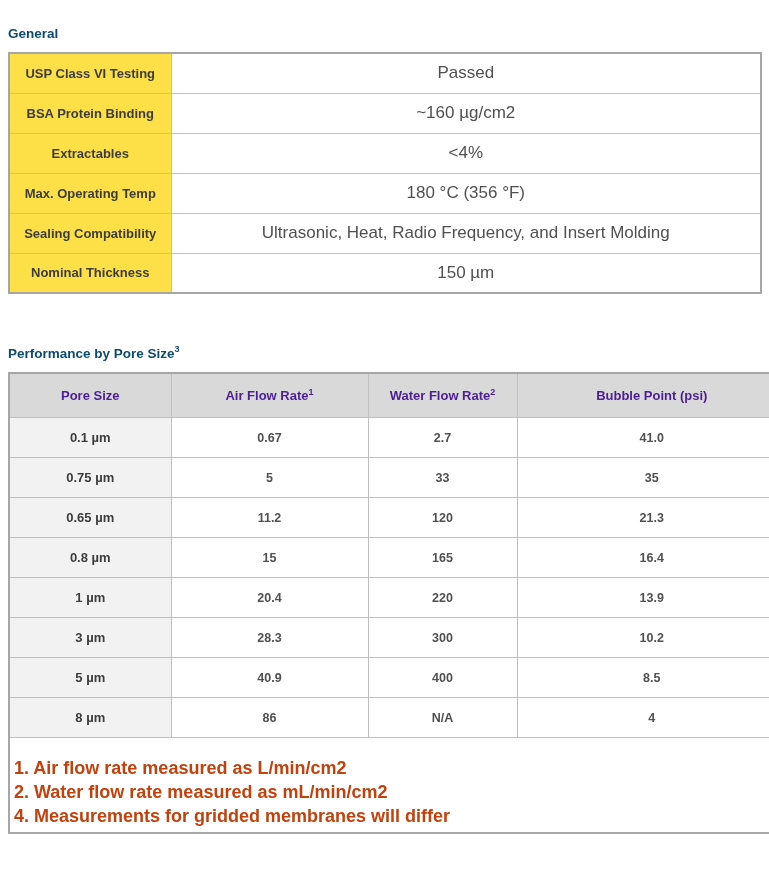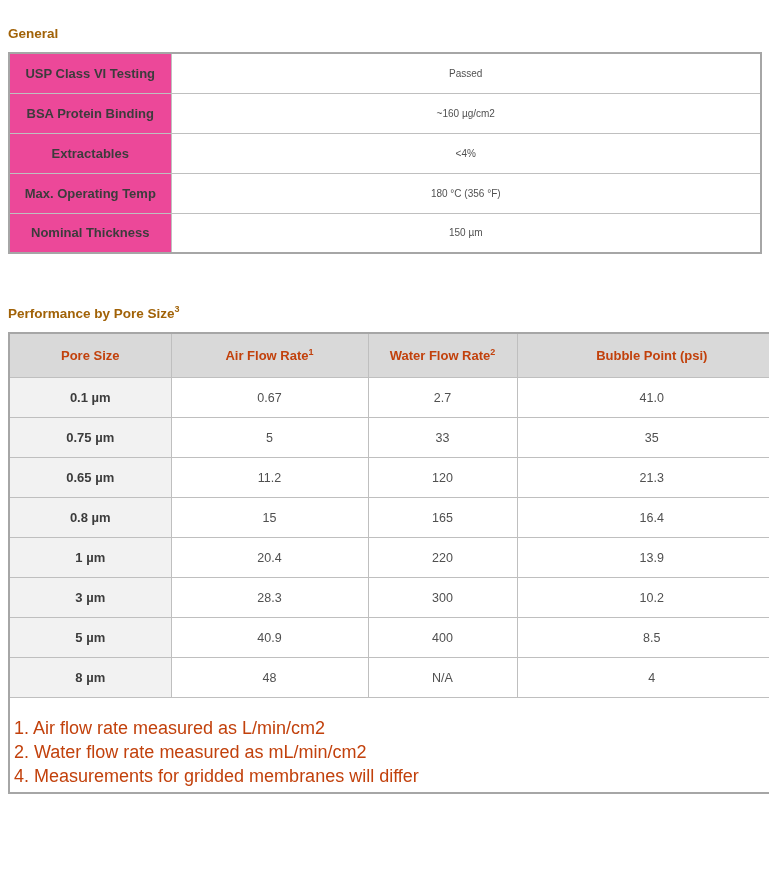--- a/index.html
+++ b/index.html
@@ -8,21 +8,21 @@
     width: 769px;
     height: 886px;
     font-family: "Liberation Sans", "DejaVu Sans", sans-serif;
     color: #3c3c3c;
   }
   .page { padding: 26px 7px 0 8px; }
 
   .section-title {
     font-size: 13.5px;
     font-weight: 700;
-    color: #a16207;
+    color: #0c4a6e;
     margin-bottom: 11px;
   }
   .section-title sup { font-size: 9px; font-weight: 700; }
 
   table {
     border-collapse: collapse;
     table-layout: fixed;
     width: 754px;
     border: 2px solid #a6a6a6;
   }
@@ -30,56 +30,56 @@
     border: 1px solid #bfbfbf;
     text-align: center;
     vertical-align: middle;
   }
 
   
   .general-table { margin-bottom: 50px; }
   .general-table tr { height: 40px; }
   .general-table th {
     width: 162px;
-    background: #ec4899;
+    background: #fde047;
     font-size: 13px;
     font-weight: 700;
     color: #3c3c3c;
   }
   .general-table td {
     background: #ffffff;
-    font-size: 10px;
+    font-size: 17px;
     font-weight: 400;
     color: #505050;
   }
 
   
   .perf-table thead tr { height: 45px; }
   .perf-table thead th {
     background: #d9d9d9;
     font-size: 13px;
     font-weight: 700;
-    color: #c2410c;
+    color: #4c1d95;
   }
   .perf-table thead th sup { font-size: 9px; }
   .perf-table .col-pore   { width: 162px; }
   .col-air    { width: 197px; }
   .col-water  { width: 149px; }
   .col-bubble { width: 270px; }
   .perf-table tbody tr { height: 40px; }
   .perf-table tbody th {
     background: #f2f2f2;
     font-size: 13px;
     font-weight: 700;
     color: #3c3c3c;
   }
   .perf-table tbody td {
     background: #ffffff;
     font-size: 12.5px;
-    font-weight: 400;
+    font-weight: 700;
     color: #505050;
   }
   .perf-table td.footnote-cell {
     height: 95px;
     text-align: left;
     vertical-align: top;
     padding: 18px 8px 0 4px;
   }
   .footnote-line {
     font-size: 18px;
@@ -105,20 +105,24 @@
         <th>BSA Protein Binding</th>
         <td>~160 µg/cm2</td>
       </tr>
       <tr>
         <th>Extractables</th>
         <td>&lt;4%</td>
       </tr>
       <tr>
         <th>Max. Operating Temp</th>
         <td>180 °C (356 °F)</td>
+      </tr>
+      <tr>
+        <th>Sealing Compatibility</th>
+        <td>Ultrasonic, Heat, Radio Frequency, and Insert Molding</td>
       </tr>
       <tr>
         <th>Nominal Thickness</th>
         <td>150 µm</td>
       </tr>
     </tbody>
   </table>
 
   <div class="section-title"><span>Performance by Pore Size</span><sup>3</sup></div>
 
@@ -169,21 +173,21 @@
         <td>10.2</td>
       </tr>
       <tr>
         <th>5 µm</th>
         <td>40.9</td>
         <td>400</td>
         <td>8.5</td>
       </tr>
       <tr>
         <th>8 µm</th>
-        <td>48</td>
+        <td>86</td>
         <td>N/A</td>
         <td>4</td>
       </tr>
       <tr>
         <td class="footnote-cell" colspan="4">
           <div class="footnote-line">1. Air flow rate measured as L/min/cm2</div>
           <div class="footnote-line">2. Water flow rate measured as mL/min/cm2</div>
           <div class="footnote-line">4. Measurements for gridded membranes will differ</div>
         </td>
       </tr>

